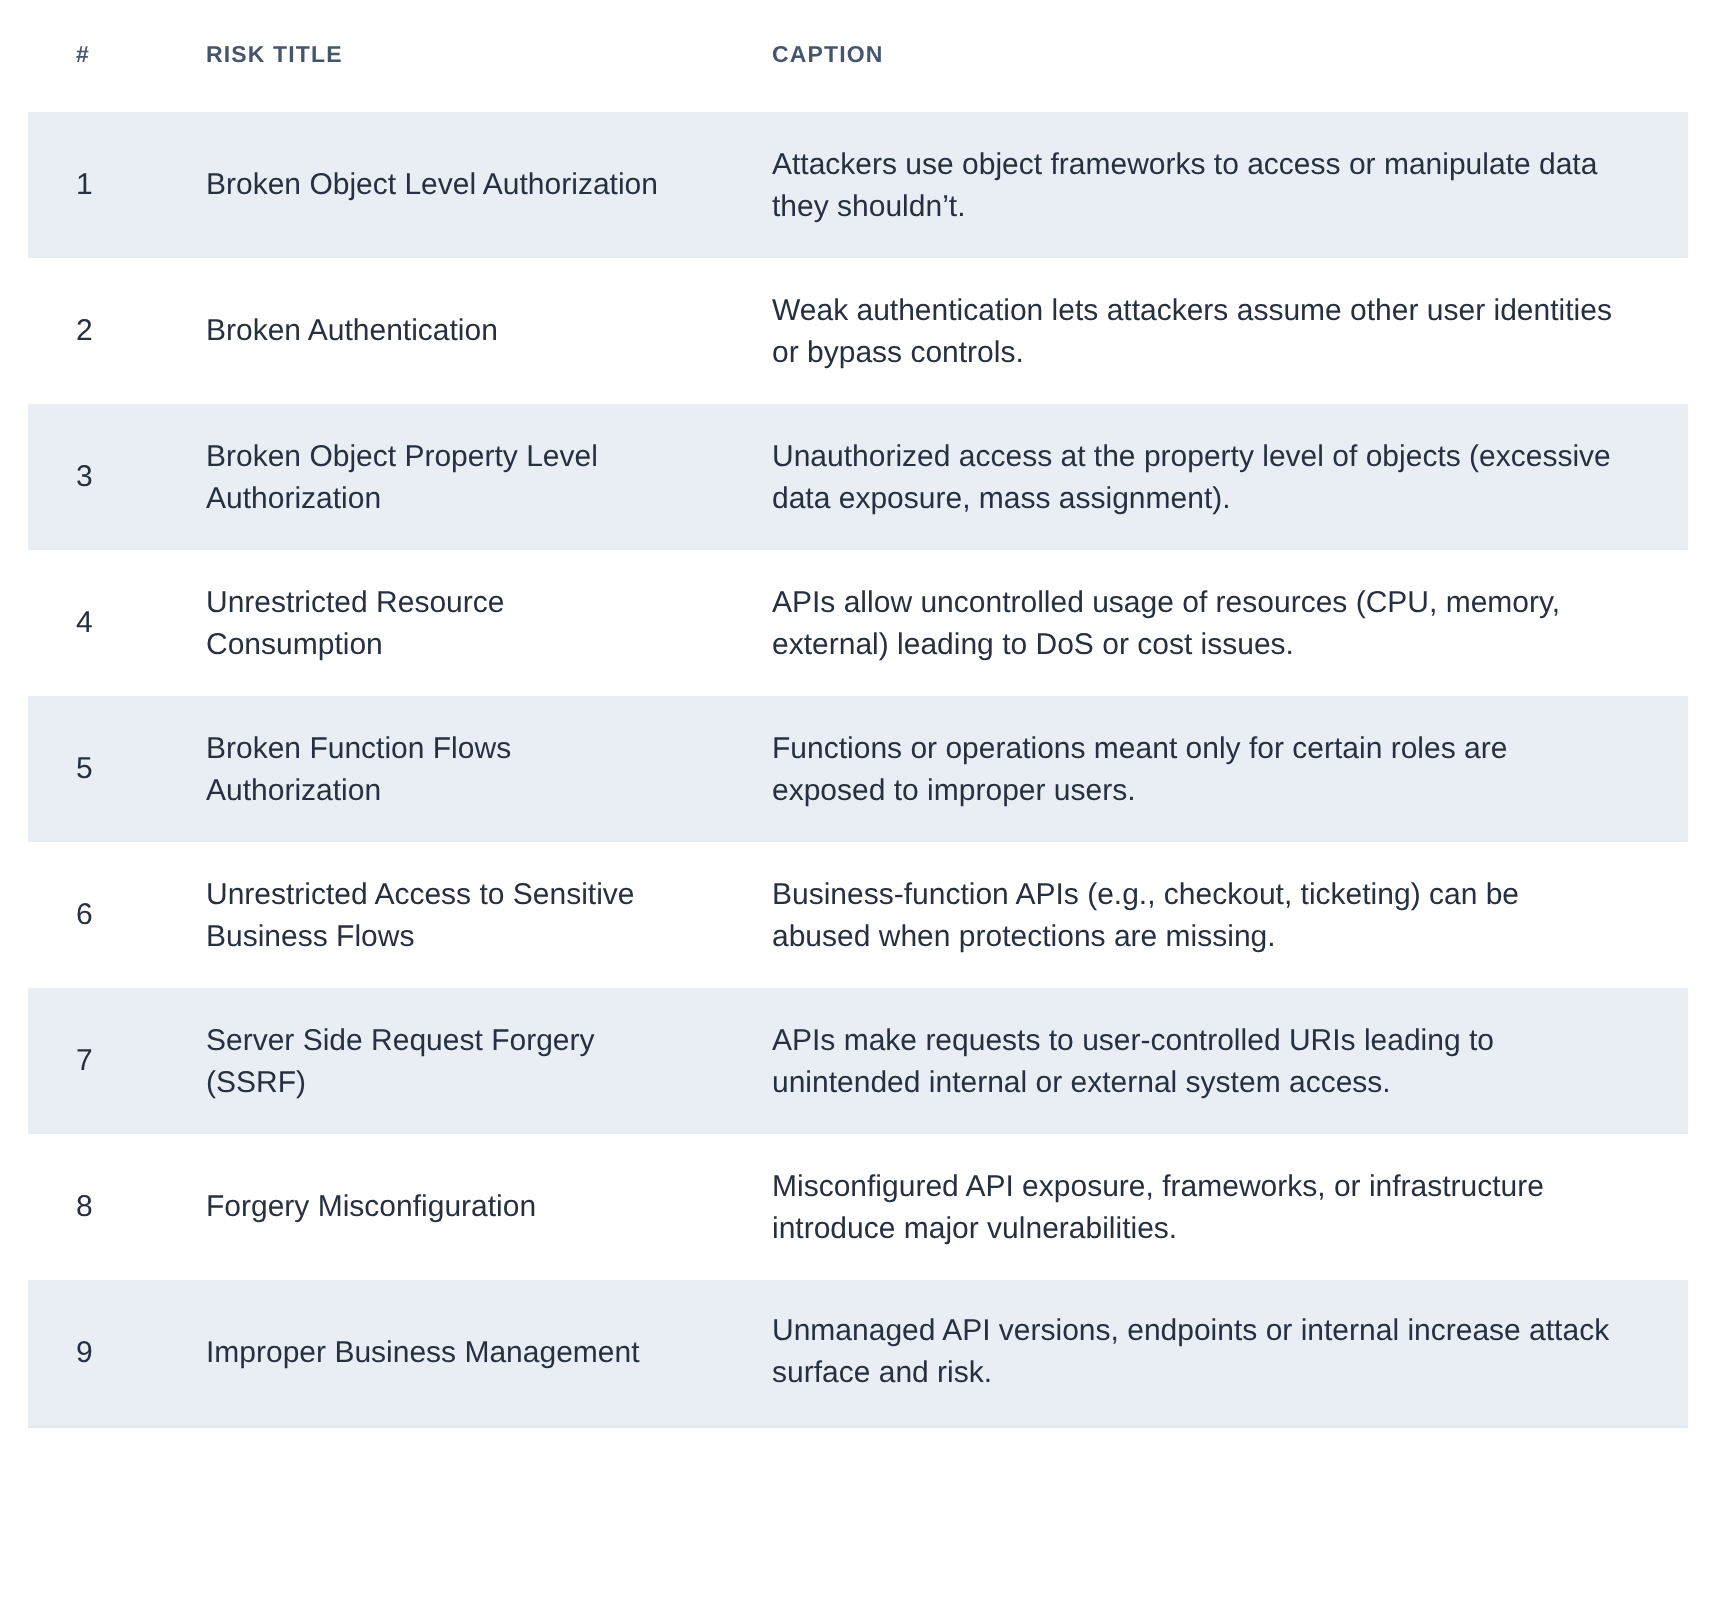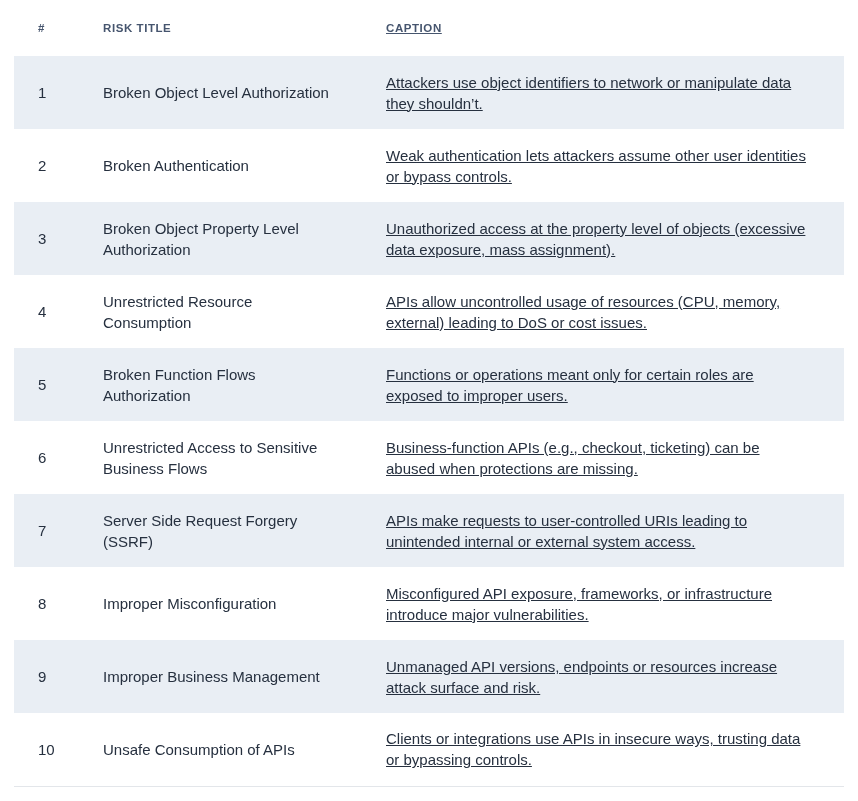--- a/index.html
+++ b/index.html
@@ -57,41 +57,40 @@
   .col-number {
     width: 88px;
     padding-left: 24px;
   }
   .col-title {
     width: 283px;
     padding-right: 56px;
   }
   .col-caption {
     padding-right: 34px;
-    text-decoration: underline;
   }
 </style>
 </head>
 <body>
 
 <div class="page">
   <div class="table-wrap">
     <table class="risk-table">
       <thead>
         <tr>
           <th class="col-number">#</th>
           <th class="col-title">RISK TITLE</th>
           <th class="col-caption">CAPTION</th>
         </tr>
       </thead>
       <tbody>
           <tr class="striped">
             <td class="col-number">1</td>
             <td class="col-title">Broken Object Level Authorization</td>
-            <td class="col-caption">Attackers use object identifiers to network or manipulate data they shouldn’t.</td>
+            <td class="col-caption">Attackers use object frameworks to access or manipulate data they shouldn’t.</td>
           </tr>
           <tr>
             <td class="col-number">2</td>
             <td class="col-title">Broken Authentication</td>
             <td class="col-caption">Weak authentication lets attackers assume other user identities or bypass controls.</td>
           </tr>
           <tr class="striped">
             <td class="col-number">3</td>
             <td class="col-title">Broken Object Property Level Authorization</td>
             <td class="col-caption">Unauthorized access at the property level of objects (excessive data exposure, mass assignment).</td>
@@ -111,29 +110,24 @@
             <td class="col-title">Unrestricted Access to Sensitive Business Flows</td>
             <td class="col-caption">Business-function APIs (e.g., checkout, ticketing) can be abused when protections are missing.</td>
           </tr>
           <tr class="striped">
             <td class="col-number">7</td>
             <td class="col-title">Server Side Request Forgery (SSRF)</td>
             <td class="col-caption">APIs make requests to user-controlled URIs leading to unintended internal or external system access.</td>
           </tr>
           <tr>
             <td class="col-number">8</td>
-            <td class="col-title">Improper Misconfiguration</td>
+            <td class="col-title">Forgery Misconfiguration</td>
             <td class="col-caption">Misconfigured API exposure, frameworks, or infrastructure introduce major vulnerabilities.</td>
           </tr>
           <tr class="striped">
             <td class="col-number">9</td>
             <td class="col-title">Improper Business Management</td>
-            <td class="col-caption">Unmanaged API versions, endpoints or resources increase attack surface and risk.</td>
-          </tr>
-          <tr>
-            <td class="col-number">10</td>
-            <td class="col-title">Unsafe Consumption of APIs</td>
-            <td class="col-caption">Clients or integrations use APIs in insecure ways, trusting data or bypassing controls.</td>
+            <td class="col-caption">Unmanaged API versions, endpoints or internal increase attack surface and risk.</td>
           </tr>
         </tbody>
     </table>
   </div>
 </div>
 
 </body></html>

